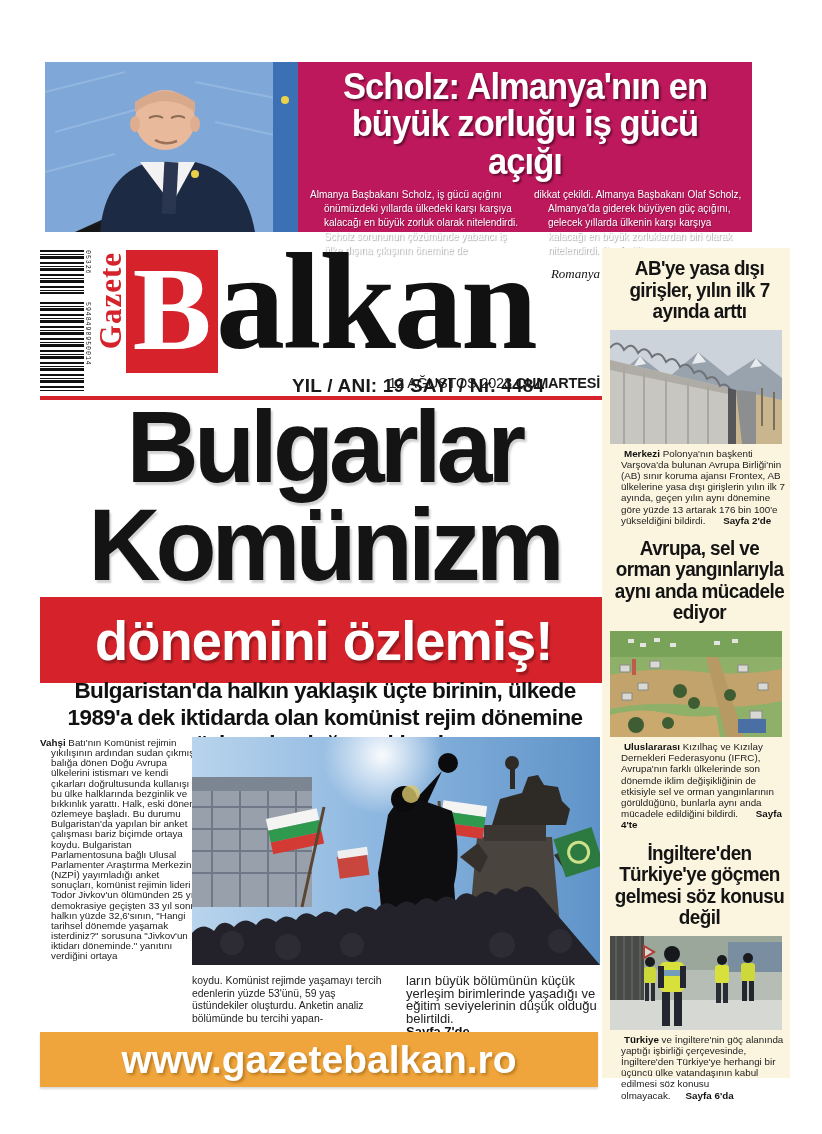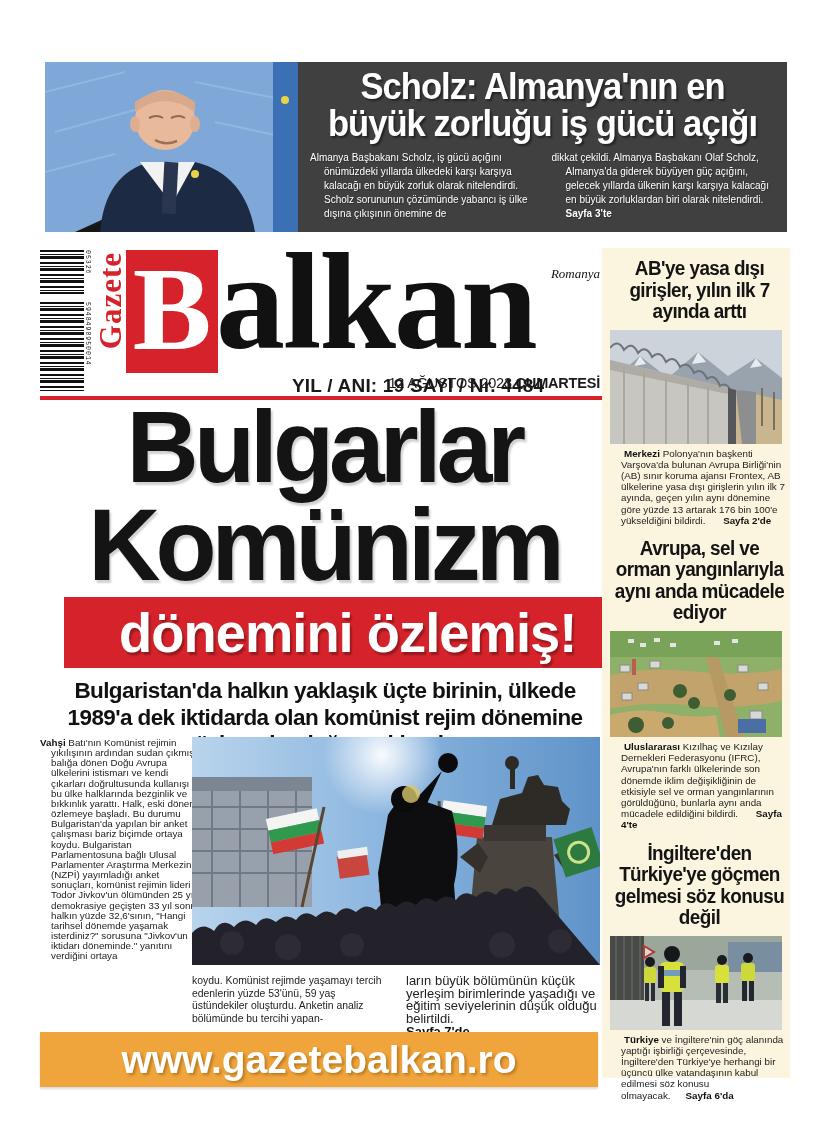--- a/index.html
+++ b/index.html
@@ -2,21 +2,21 @@
 <html><head>
 <meta charset="utf-8">
 <style>
   html,body{margin:0;padding:0;}
   body{width:822px;height:1134px;background:#ffffff;position:relative;
        font-family:"Liberation Sans",sans-serif;color:#1a1a1a;overflow:hidden;}
   .abs{position:absolute;}
 
   
   .top-photo{left:45px;top:62px;width:253px;height:170px;overflow:hidden;}
-  .top-panel{left:298px;top:62px;width:489px;height:170px;background:#404040;color:#fff;}
+  .top-panel{left:298px;top:62px;width:454px;height:170px;background:#be185d;color:#fff;}
   .top-headline{margin:6px 8px 2px 8px;text-align:center;font-size:36px;line-height:1.04;
       font-weight:700;letter-spacing:-1px;text-shadow:2px 2px 2px rgba(0,0,0,.45);
       transform:scaleX(.96);transform-origin:center;}
   .top-cols{display:flex;gap:16px;padding:6px 10px 0 12px;}
   .top-col{width:50%;font-size:10px;line-height:13.9px;font-weight:400;
       padding-left:14px;text-indent:-14px;text-shadow:1px 1px 1px rgba(0,0,0,.35);}
 
   
   .barcode{left:40px;top:250px;width:58px;height:142px;}
   .bc-block{position:absolute;left:0;width:44px;
@@ -46,22 +46,22 @@
   .dateline .day{font-weight:700;}
   .red-rule{left:40px;top:396px;width:568px;height:4px;background:#d6232b;}
 
   
   .h1a{left:40px;top:398px;width:568px;text-align:center;font-weight:700;font-size:102px;
       line-height:98px;letter-spacing:-5px;color:#141414;transform:scaleX(.98);
       transform-origin:center;text-shadow:2px 3px 2px rgba(0,0,0,.18);}
   .h1b{left:40px;top:496px;width:568px;text-align:center;font-weight:700;font-size:102px;
       line-height:98px;letter-spacing:-5px;color:#141414;transform:scaleX(.98);
       transform-origin:center;text-shadow:2px 3px 2px rgba(0,0,0,.18);}
-  .red-banner{left:40px;top:597px;width:568px;height:71px;background:#d6232b;
-      display:flex;align-items:center;justify-content:center;margin-left:24px;}
+  .red-banner{left:40px;top:597px;width:568px;height:86px;background:#d6232b;
+      display:flex;align-items:center;justify-content:center;}
   .red-banner span{color:#fff;font-weight:700;font-size:56px;letter-spacing:-1px;
       text-shadow:2px 3px 2px rgba(0,0,0,.3);transform:scaleX(.97);}
   .subhead{left:42px;top:678px;width:566px;text-align:center;font-weight:700;
       font-size:22.5px;line-height:26.5px;letter-spacing:-.6px;color:#111;}
 
   .body-col1{left:40px;top:738px;width:150px;font-size:9.8px;line-height:10.15px;
       color:#222;padding-left:11px;text-indent:-11px;}
   .body-col1 b,.body-colx b{font-weight:700;color:#111;}
   .main-photo{left:192px;top:737px;width:408px;height:228px;overflow:hidden;}
   .body-col2{left:192px;top:975px;width:200px;font-size:10.4px;line-height:12.7px;color:#222;}

